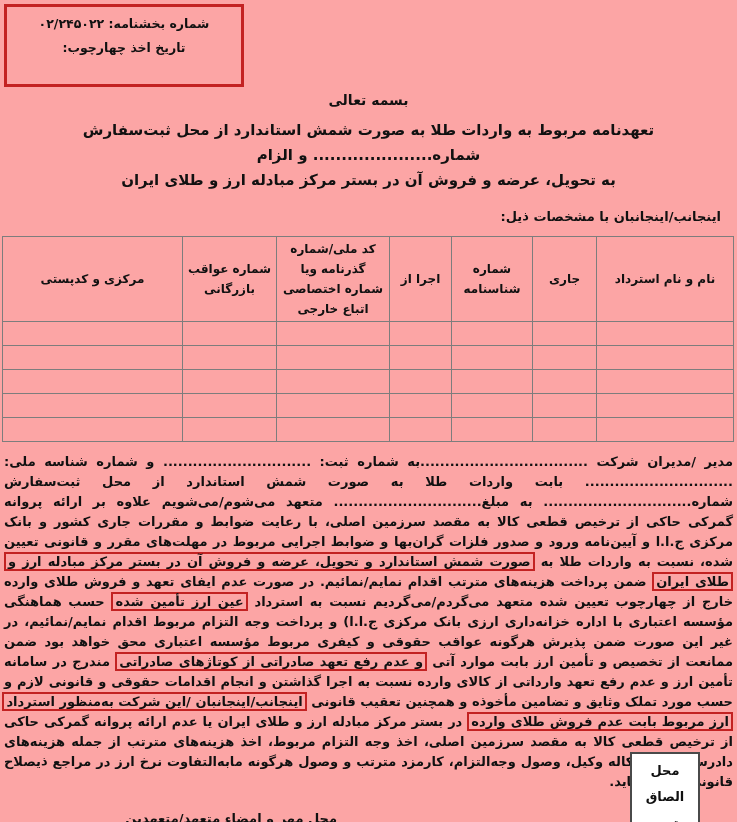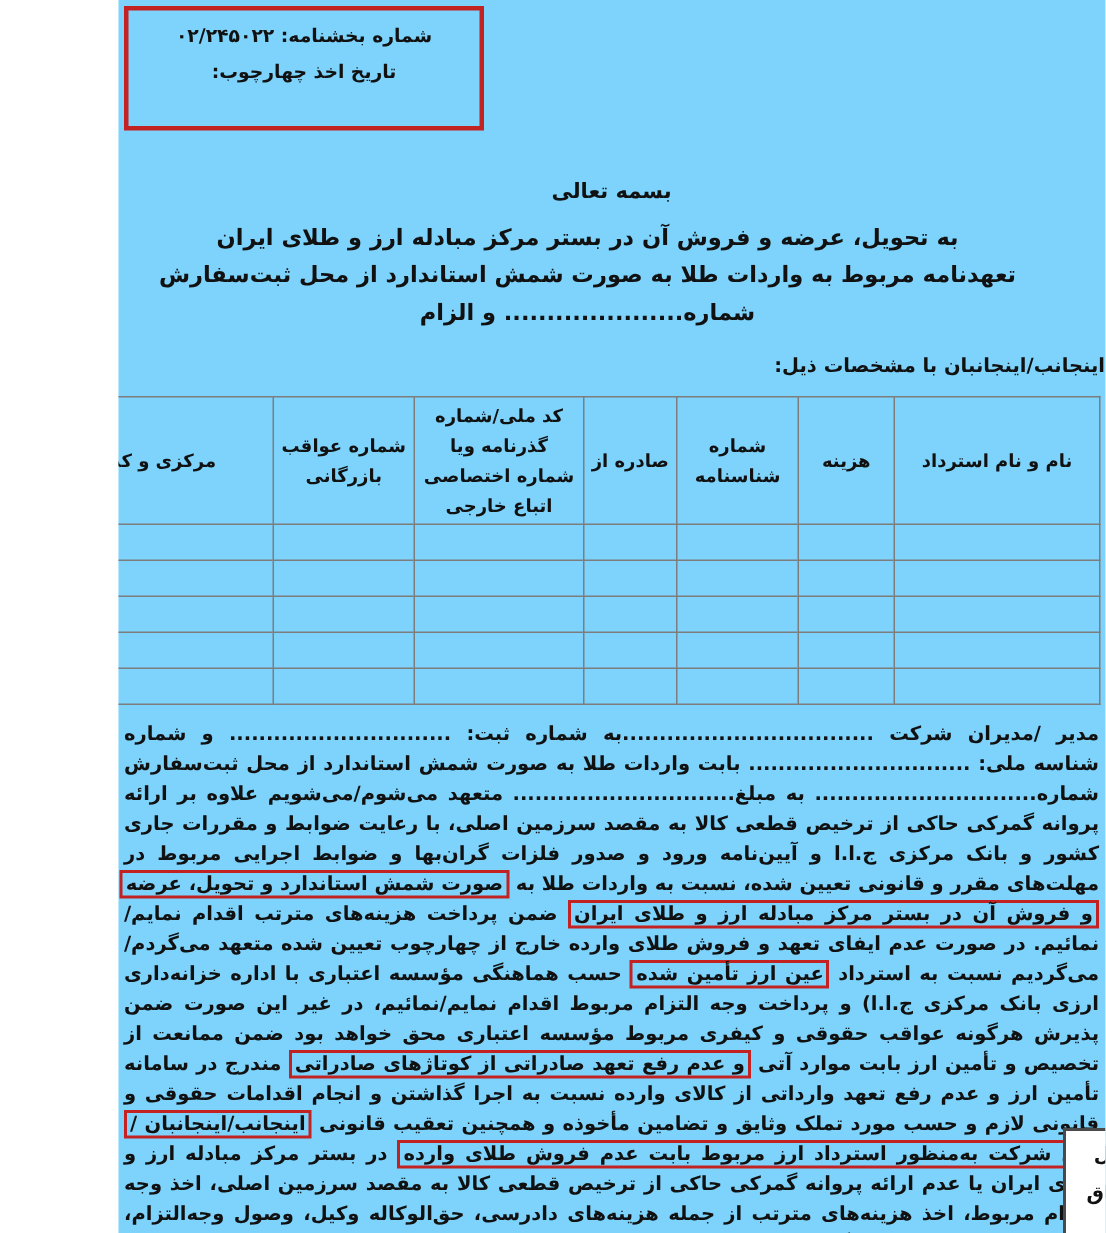--- a/index.html
+++ b/index.html
@@ -1,45 +1,45 @@
 <!DOCTYPE html>
 <html lang="fa" dir="rtl"><head>
 <meta charset="utf-8">
 <style>
   html,body{margin:0;padding:0;background:#fff;}
   .page{
     position:relative;
-    width:658px;height:822px;
-    background:#7dd3fc;
+    width:737px;height:822px;
+    background:#fca5a5;
     overflow:hidden;
     font-family:"DejaVu Sans", sans-serif;
     color:#111;
     direction:rtl;
   }
   
   .meta-box{
     position:absolute;left:4px;top:4px;
     width:226px;height:72px;
     border:3px solid #c32222;
     padding:5px 4px 0 4px;
     text-align:center;
   }
   .meta-box div{
     font-size:12.5px;font-weight:bold;line-height:24px;white-space:nowrap;
   }
   .basmala{
-    margin:0;padding-top:120px;
+    margin:0;padding-top:92px;
     text-align:center;font-size:14px;font-weight:bold;
   }
   .doc-title{
     margin:10px auto 0 auto;width:690px;
     text-align:center;font-size:15px;font-weight:bold;line-height:25px;
   }
   .intro-line{
-    margin-top:16px;padding-left:0;padding-right:0;
+    margin-top:16px;padding-left:0;padding-right:16px;
     text-align:right;font-size:13px;font-weight:bold;
   }
   table.id-table{
     margin:12px 3px 0 3px;
     border-collapse:collapse;
     table-layout:fixed;
     width:731px;
   }
   table.id-table th, table.id-table td{
     border:1.5px solid #7d7d7d;
@@ -85,42 +85,42 @@
 <div class="page">
 
   <div class="meta-box">
     <div>شماره بخشنامه: ۰۲/۲۴۵۰۲۲</div>
     <div>تاریخ اخذ چهارچوب:</div>
   </div>
 
   <div class="basmala">بسمه تعالی</div>
 
   <div class="doc-title">
+    <div>تعهدنامه مربوط به واردات طلا به صورت شمش استاندارد از محل  ثبت‌سفارش شماره..................... و الزام</div>
     <div>به تحویل، عرضه و فروش آن در بستر مرکز مبادله ارز و طلای ایران</div>
-    <div>تعهدنامه مربوط به واردات طلا به صورت شمش استاندارد از محل  ثبت‌سفارش شماره..................... و الزام</div>
   </div>
 
   <div class="intro-line">اینجانب/اینجانبان با مشخصات ذیل:</div>
 
   <table class="id-table">
     <colgroup>
       <col style="width:137px">
         <col style="width:64px">
         <col style="width:81px">
       <col style="width:62px">
         <col style="width:113px">
         <col style="width:94px">
       <col style="width:180px">
     </colgroup>
     <thead>
       <tr>
         <th>نام و نام استرداد</th>
-        <th>هزینه</th>
+        <th>جاری</th>
         <th>شماره شناسنامه</th>
-        <th>صادره از</th>
+        <th>اجرا از</th>
         <th class="col-kodmelli">کد ملی/شماره گذرنامه ویا شماره اختصاصی اتباع خارجی</th>
         <th>شماره عواقب بازرگانی</th>
         <th>مرکزی و کدپستی</th>
       </tr>
     </thead>
     <tbody>
       <tr>
         <td></td>
           <td></td>
           <td></td>

